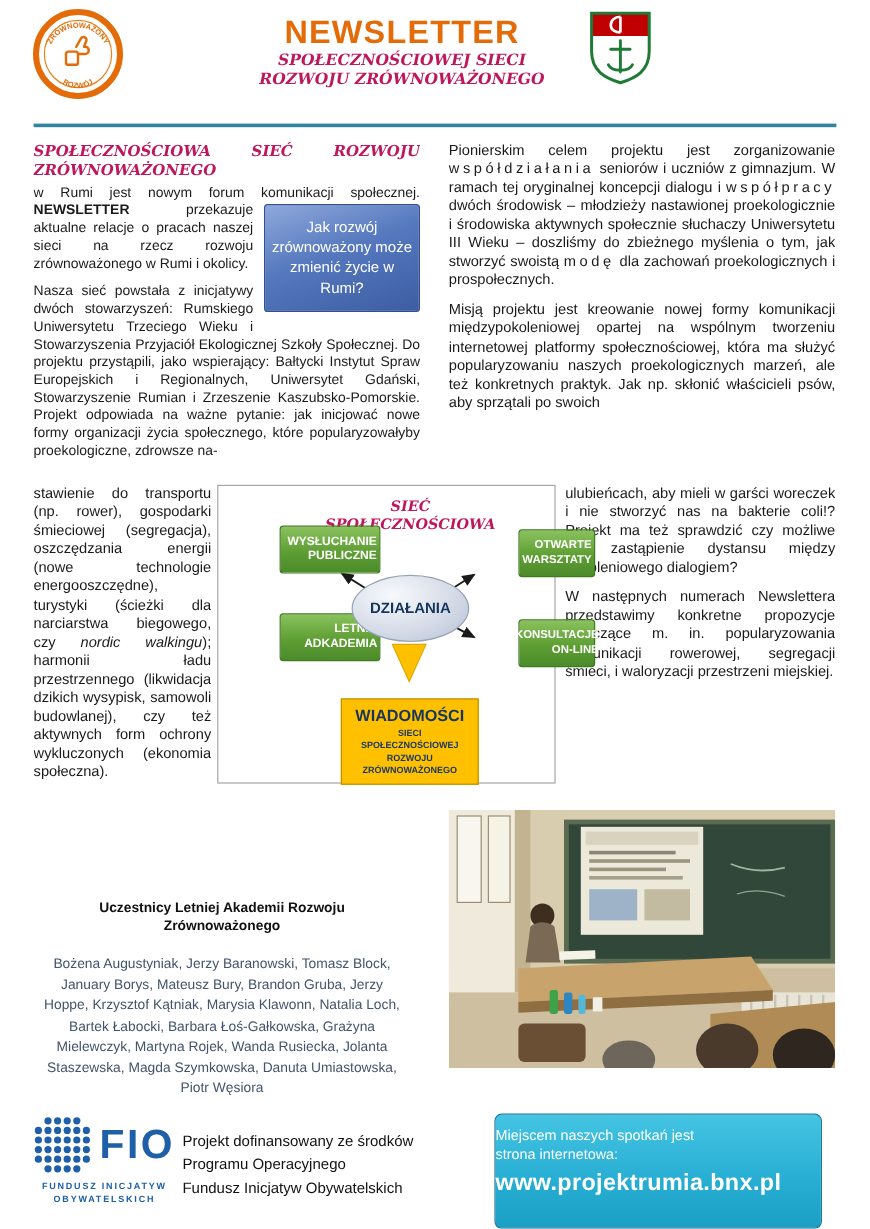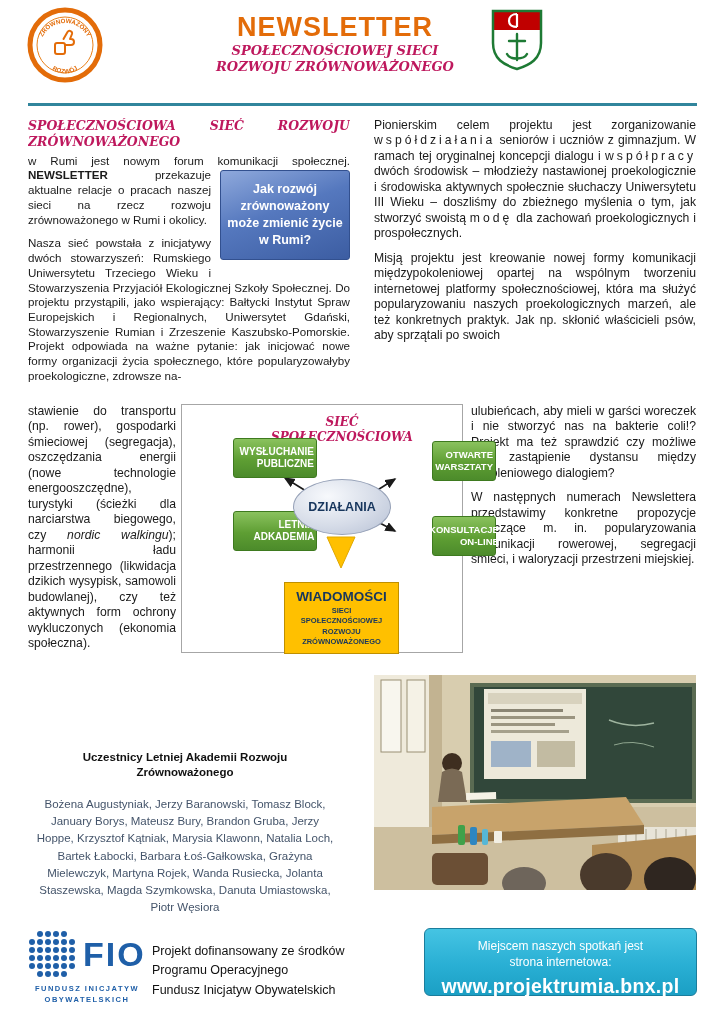--- a/index.html
+++ b/index.html
@@ -25,21 +25,21 @@
 
   
   .tblock{position:absolute;text-align:justify;font-size:12.2px;line-height:1.27;overflow:hidden;}
   .tblock p{margin:0 0 9px 0;}
   .left-top{left:28px;top:118px;width:322px;height:286px;font-size:11.6px;z-index:1;}
   .left-head{font-size:12.5px;text-align:justify;text-align-last:justify;-moz-text-align-last:justify;margin-bottom:4px;}
   .callout{
     float:right;width:118px;margin:2px 0 6px 9px;padding:10px 5px;
     background:linear-gradient(160deg,#8FA9DC 0%,#5578BE 45%,#3C5DA2 100%);
     border:1px solid #32508F;border-radius:3px;
-    color:#fff;font-weight:bold;text-align:center;font-size:12.5px;line-height:1.35;
+    color:#fff;font-weight:normal;text-align:center;font-size:12.5px;line-height:1.35;
   }
   .left-narrow{left:28px;top:404px;width:148px;height:262px;}
   .right-top{left:374px;top:118px;width:322px;height:286px;}
   .right-narrow{left:471px;top:404px;width:225px;height:262px;}
   .tracked{letter-spacing:3px;}
 
   
   .diagram{position:absolute;left:181px;top:404px;width:280px;height:247px;background:#fff;border:1px solid #A6A6A6;z-index:2;}
   .diagram .arrows{position:absolute;left:0;top:0;}
   .dg-title{position:absolute;left:80px;top:10px;width:160px;text-align:center;font-size:12px;line-height:1.25;}
@@ -75,23 +75,23 @@
   .caption-title{font-weight:bold;font-size:11.5px;line-height:1.3;width:230px;margin:0 auto 16px auto;color:#111;}
   .caption-names{font-size:11.5px;color:#44546A;line-height:1.5;width:300px;margin:0 auto;}
 
   
   .fio{position:absolute;left:28px;top:930px;width:125px;color:#1F5FA8;}
   .fio-top{display:flex;align-items:center;gap:7px;}
   .fio-word{font-size:34px;font-weight:bold;letter-spacing:2px;color:#1F5FA8;}
   .fio-sub{margin-top:5px;font-size:7.5px;font-weight:bold;letter-spacing:1.5px;text-align:center;width:118px;line-height:1.5;color:#1F5FA8;}
   .funding{position:absolute;left:152px;top:942px;width:250px;font-size:12.5px;line-height:1.55;color:#111;}
   .contact-box{
-    position:absolute;left:424px;top:928px;width:273px;height:68px;box-sizing:border-box;
+    position:absolute;left:412px;top:928px;width:273px;height:96px;box-sizing:border-box;
     background:linear-gradient(180deg,#45C4E3 0%,#29AFD4 55%,#1B9FC4 100%);
-    border:1px solid #1B7D9C;border-radius:6px;color:#fff;text-align:center;padding-top:9px;
+    border:1px solid #1B7D9C;border-radius:6px;color:#fff;text-align:left;padding-top:9px;
   }
   .contact-line{font-size:12px;line-height:1.35;}
   .contact-url{font-size:19.5px;font-weight:bold;margin-top:5px;letter-spacing:.3px;color:#fff;cursor:pointer;}
 </style>
 </head>
 <body>
 
 <div class="page">
 
   <div class="logo-circle">

